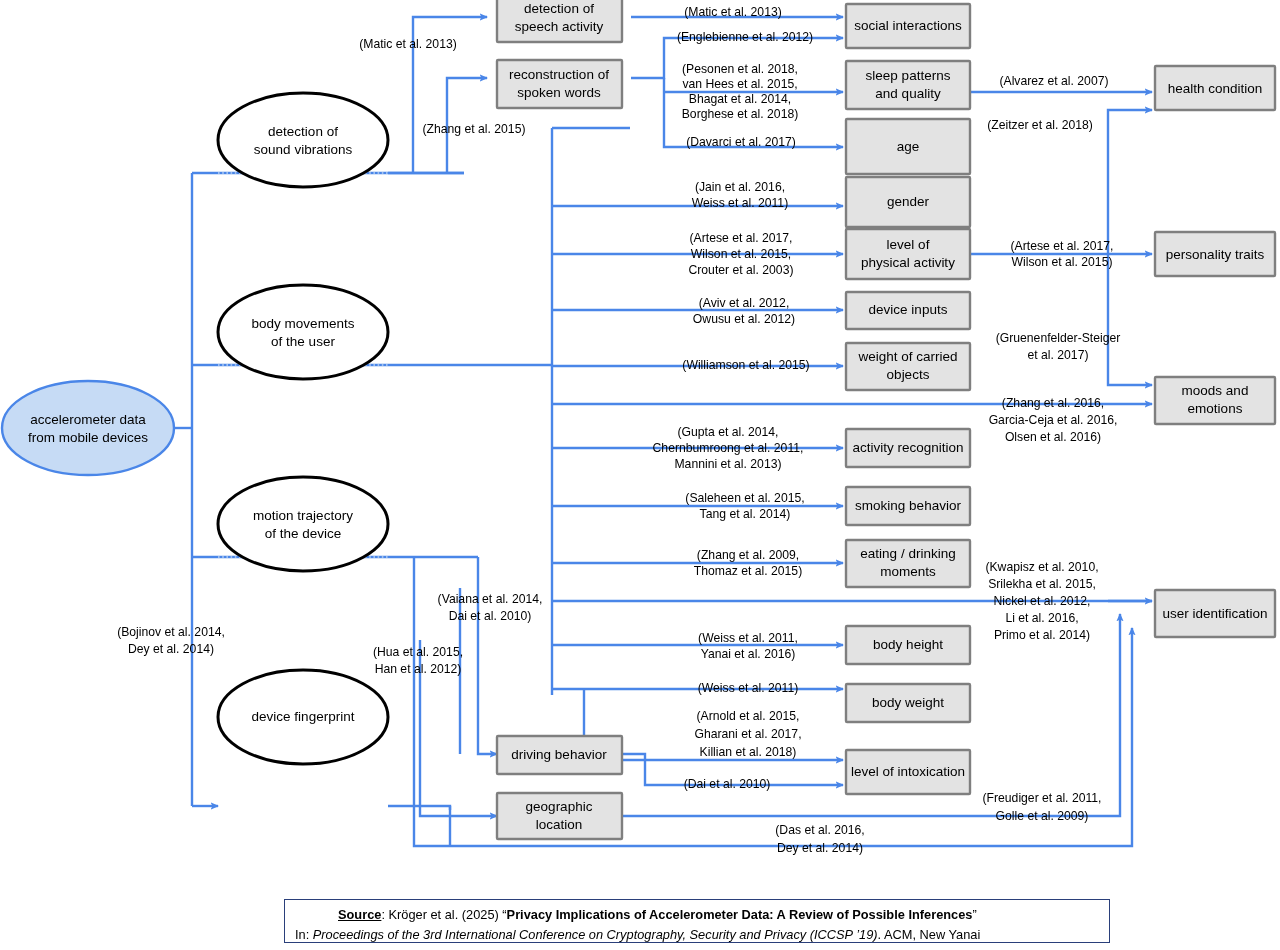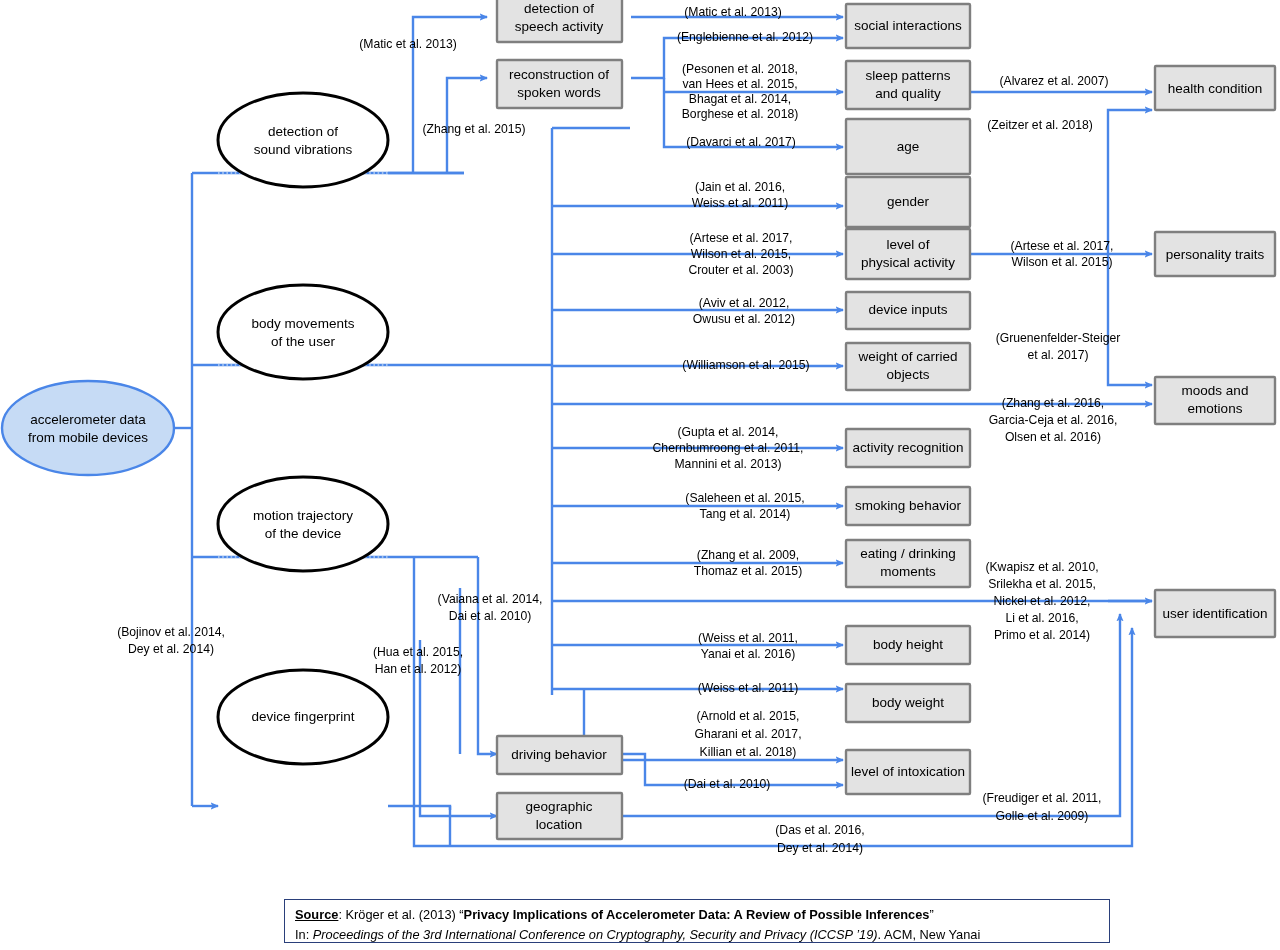--- a/index.html
+++ b/index.html
@@ -73,21 +73,21 @@
     width: 826px;
     height: 44px;
     border: 1.5px solid #2a3f7a;
     background: #ffffff;
     box-sizing: border-box;
     padding: 5px 10px 0 10px;
     font-size: 12.8px;
     line-height: 1.55;
     color: #000;
   }
-  #source-box .u { text-decoration: underline; font-weight: bold; }
+  #source-box .u { text-decoration: underline; font-weight: bold; margin-left: 43px; }
   #source-box .b { font-weight: bold; }
   #source-box .i { font-style: italic; text-align: right; }
 </style>
 </head>
 <body>
 
 <div id="stage">
 
 <svg id="diagram" viewBox="0 0 1280 950">
   <defs>
@@ -390,20 +390,20 @@
     <text class="edge-label el-mid" x="490" y="600">(Vaiana et al. 2014,</text>
     <text class="edge-label el-mid" x="490" y="617">Dai et al. 2010)</text>
 
     <text class="edge-label el-mid" x="418" y="653">(Hua et al. 2015,</text>
     <text class="edge-label el-mid" x="418" y="670">Han et al. 2012)</text>
   </g>
 </svg>
 
 <div id="source-box">
   <div>
-    <span class="u">Source</span><span>: </span><span>Kröger et al. (2013) </span><span>“</span><span class="b">Privacy Implications of Accelerometer Data: A Review of Possible Inferences</span><span>”</span>
+    <span class="u">Source</span><span>: </span><span>Kröger et al. (2025) </span><span>“</span><span class="b">Privacy Implications of Accelerometer Data: A Review of Possible Inferences</span><span>”</span>
   </div>
   <div>
     <span>In: </span><span class="i">Proceedings of the 3rd International Conference on Cryptography, Security and Privacy (ICCSP ’19)</span><span>. ACM, New Yanai</span>
   </div>
 </div>
 
 </div>
 
 </body></html>

